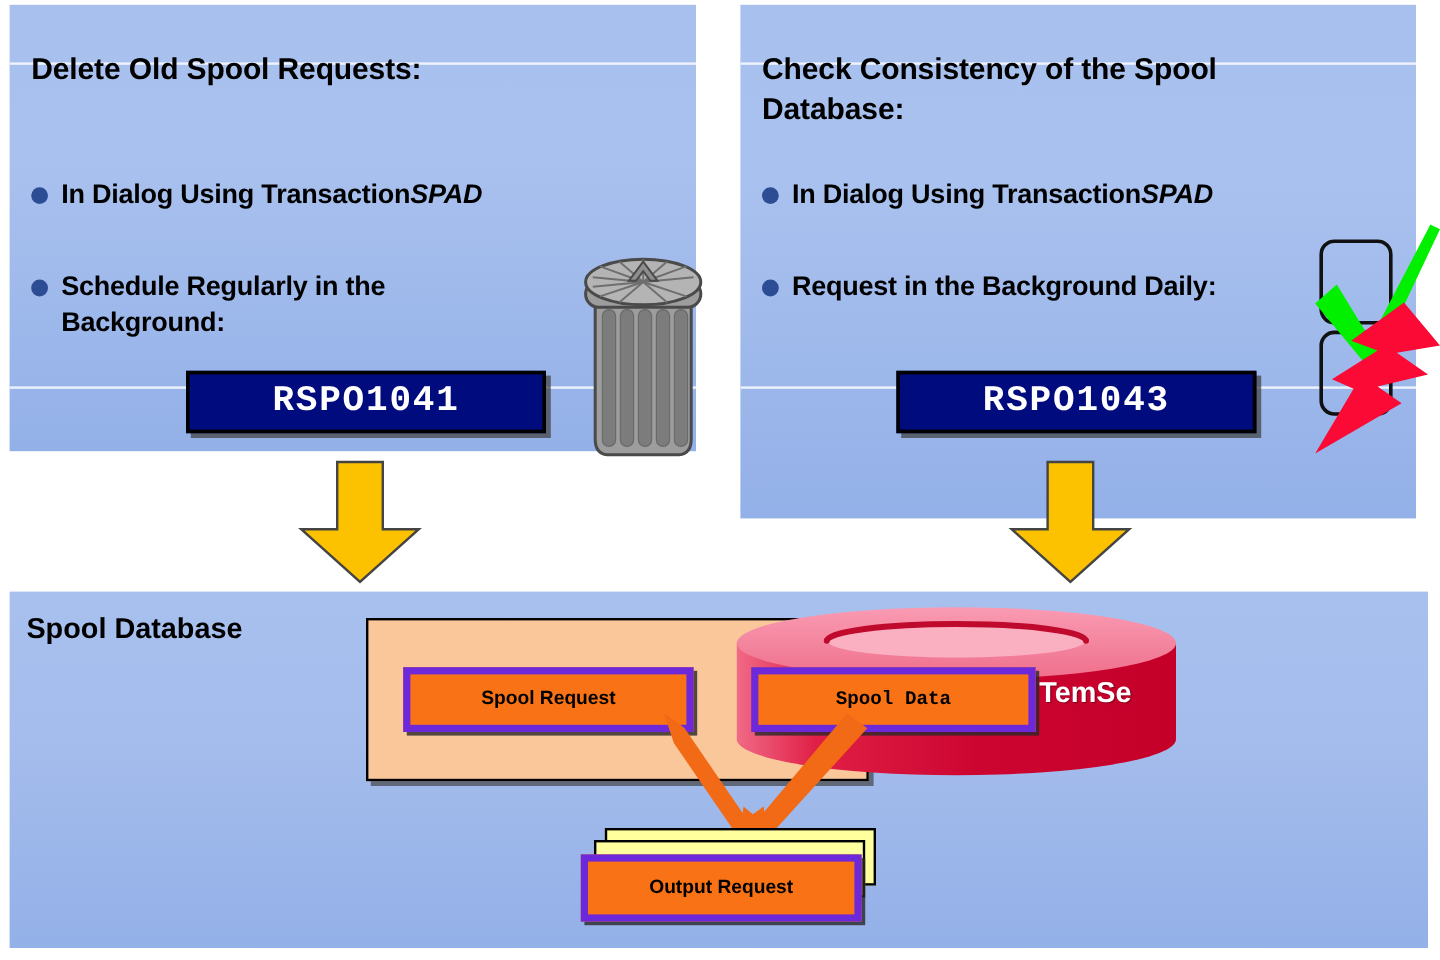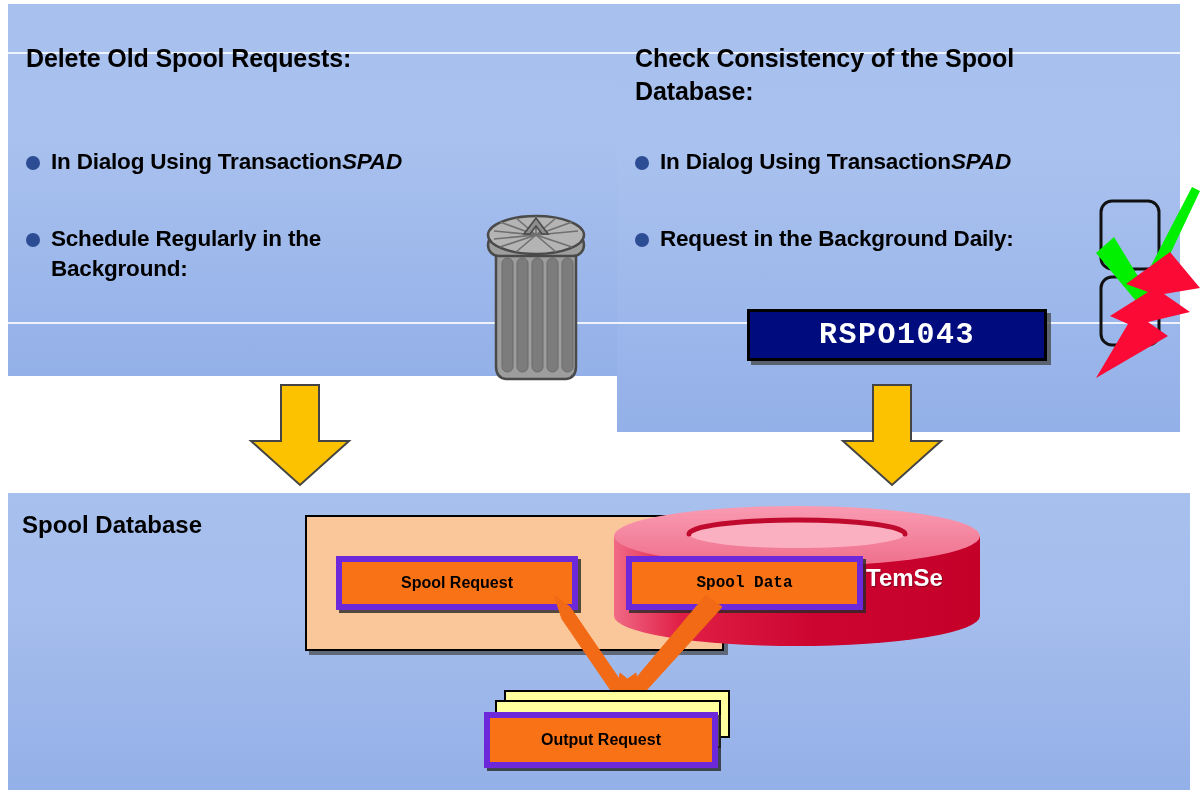--- a/index.html
+++ b/index.html
@@ -21,21 +21,21 @@
     width: 1200px;
     height: 800px;
   }
 
   
   .panel {
     position: absolute;
     background: linear-gradient(to bottom, #a8c0ee 0%, #a9c1ee 35%, #93b0e8 100%);
     overflow: hidden;
   }
-  .panel-left  { left: 8px;   top: 4px;   width: 572px; height: 372px; padding-left: 43px; }
+  .panel-left  { left: 8px;   top: 4px;   width: 572px; height: 372px; }
   .panel-right { left: 617px; top: 4px;   width: 563px; height: 428px; }
   .panel-bottom{ left: 8px;   top: 493px; width: 1182px; height: 297px;
                  background: linear-gradient(to bottom, #a8c0ee 0%, #a5bdec 40%, #93b0e8 100%); }
 
   .guide {
     position: absolute;
     left: 0; right: 0;
     height: 2px;
     background: #f2f5fd;
     opacity: .95;
@@ -154,20 +154,21 @@
     <div class="bullet-row" style="left:18px; top:143px; width:540px;">
       <span class="dot"></span>
       <span class="btext"><span>In Dialog Using Transaction</span><i>SPAD</i></span>
     </div>
 
     <div class="bullet-row" style="left:18px; top:220px; width:420px;">
       <span class="dot"></span>
       <span class="btext">Schedule Regularly in the Background:</span>
     </div>
 
+    <div class="badge" style="left:147px; top:305px; width:294px; height:46px;">RSPO1041</div>
   </div>
 
   <svg class="abs-svg" style="left:484px; top:208px;" width="104" height="176" viewBox="0 0 104 176">
 
     <path d="M12,44 L12,158 Q12,170 22,171 L82,171 Q92,170 92,158 L92,44 Z" fill="#9d9d9d" stroke="#4a4a4a" stroke-width="2.5"></path>
 
     <g fill="#7c7c7c" stroke="#6a6a6a" stroke-width="1">
       <rect x="18" y="50" width="11" height="114" rx="5.5"></rect>
       <rect x="33" y="50" width="11" height="114" rx="5.5"></rect>
       <rect x="48" y="50" width="11" height="114" rx="5.5"></rect>

